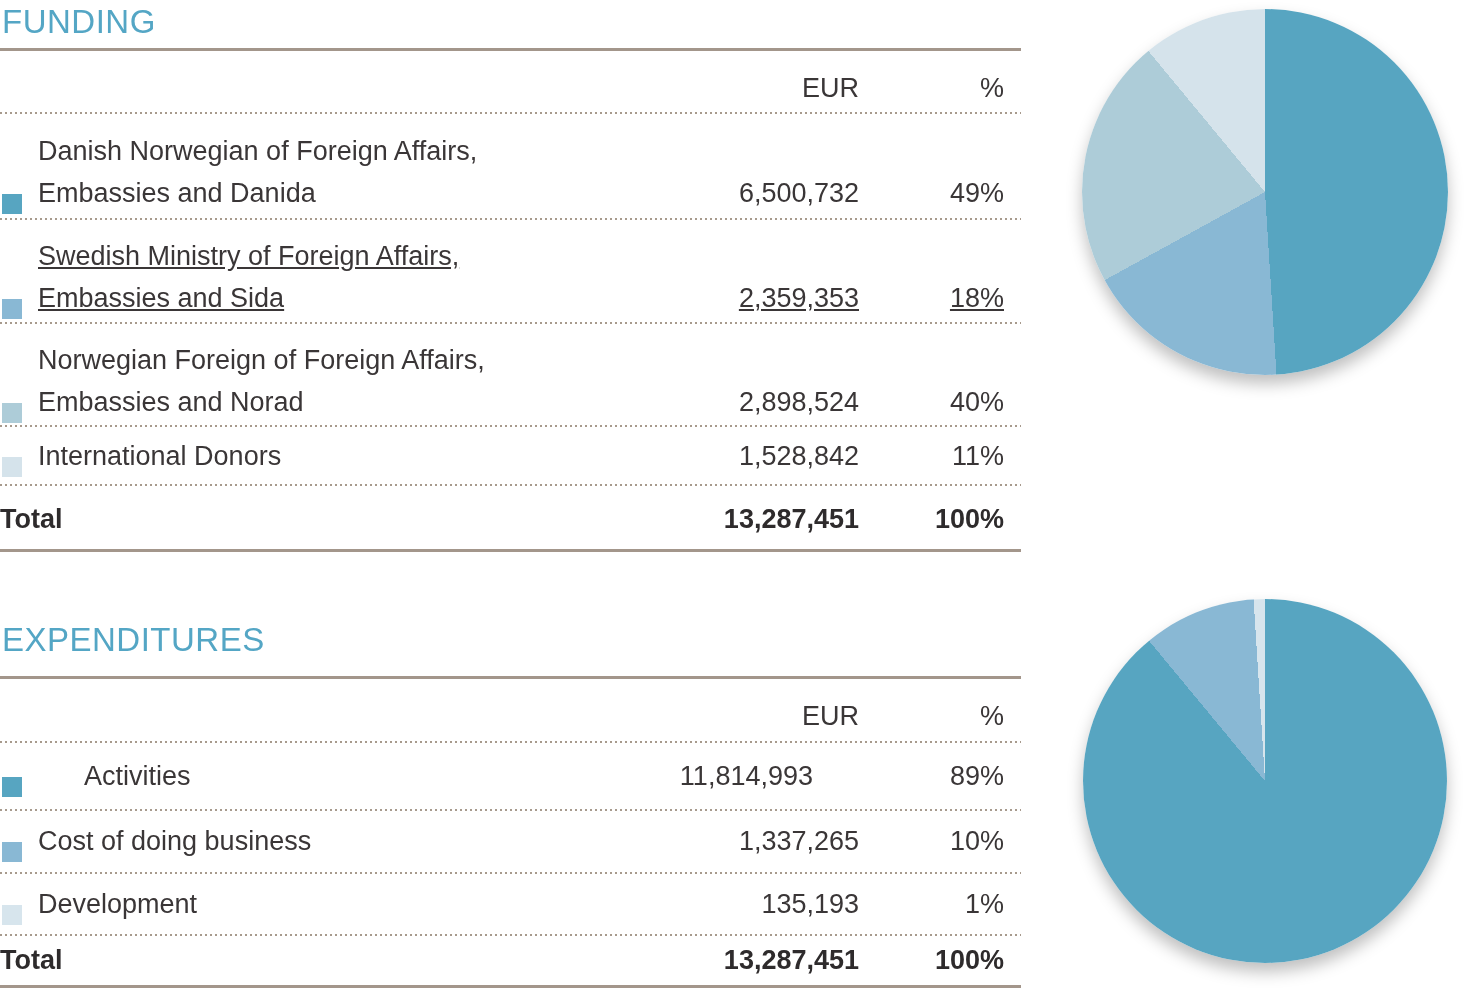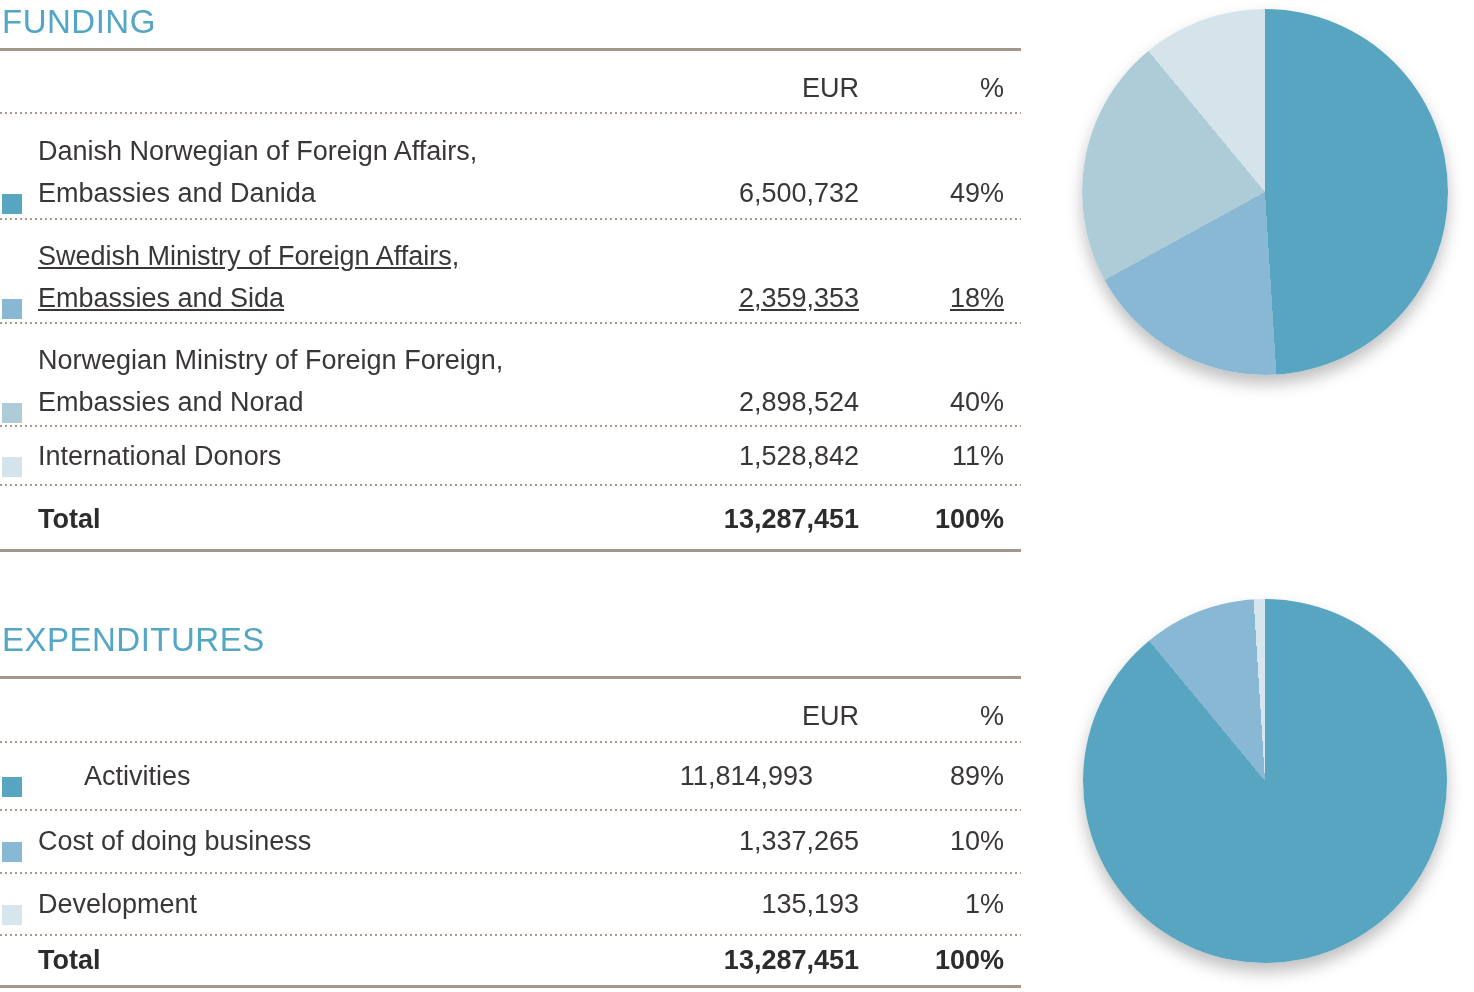--- a/index.html
+++ b/index.html
@@ -45,21 +45,21 @@
   .f-row2{padding:15px 0 3px 0;text-decoration:underline;}
   .f-row3{padding:15px 0 2px 0;}
   .f-row4{padding:8px 0 7px 0;}
   .f-total{padding:12px 0 9px 0;}
   .e-header{padding:22px 0 10px 0;}
   .e-row1{padding:12px 0 12px 0;gap:46px;}
   .e-row2{padding:9px 0 10px 0;}
   .e-row3{padding:9px 0 9px 0;}
   .e-total{padding:3px 0 4px 0;}
   .total-row{font-weight:700;color:#2e2b2c;}
-  .total-row .label{padding-left:38px;}
+  .total-row .label{}
   .pie{
     position:absolute;border-radius:50%;
     box-shadow:0 9px 16px rgba(0,0,0,0.25);
   }
   .pie-funding{left:1082px;top:9px;width:366px;height:366px;}
   .pie-expenditures{left:1083px;top:599px;width:364px;height:364px;}
 </style>
 </head>
 <body>
 
@@ -98,21 +98,21 @@
           <div>Embassies and Sida</div>
         </div>
         <div class="eur">2,359,353</div>
         <div class="pct">18%</div>
       </div>
       <div class="dots"></div>
 
       <div class="row f-row3">
         <span class="bullet" style="background: rgb(173, 204, 216);"></span>
         <div class="label">
-          <div>Norwegian Ministry of Foreign Foreign,</div>
+          <div>Norwegian Foreign of Foreign Affairs,</div>
           <div>Embassies and Norad</div>
         </div>
         <div class="eur">2,898,524</div>
         <div class="pct">40%</div>
       </div>
       <div class="dots"></div>
 
       <div class="row f-row4">
         <span class="bullet" style="background: rgb(213, 227, 235);"></span>
         <div class="label">

